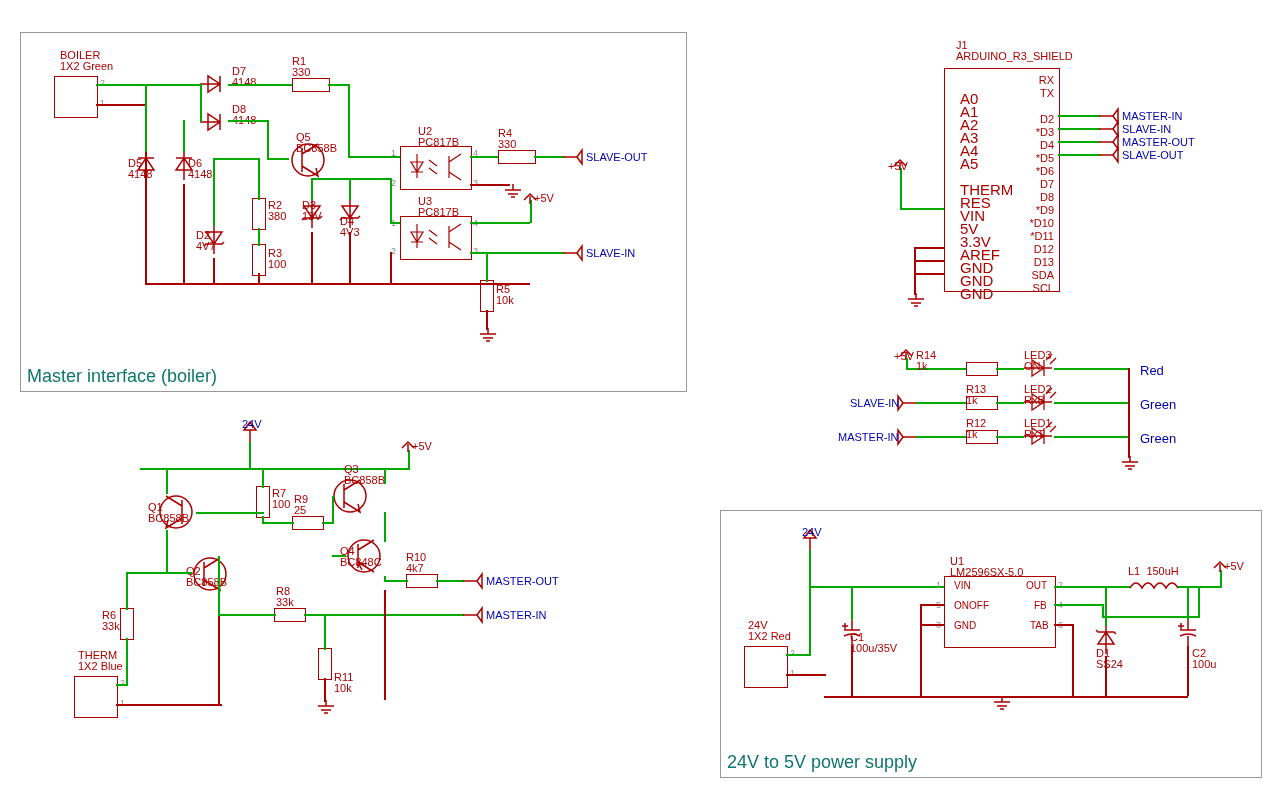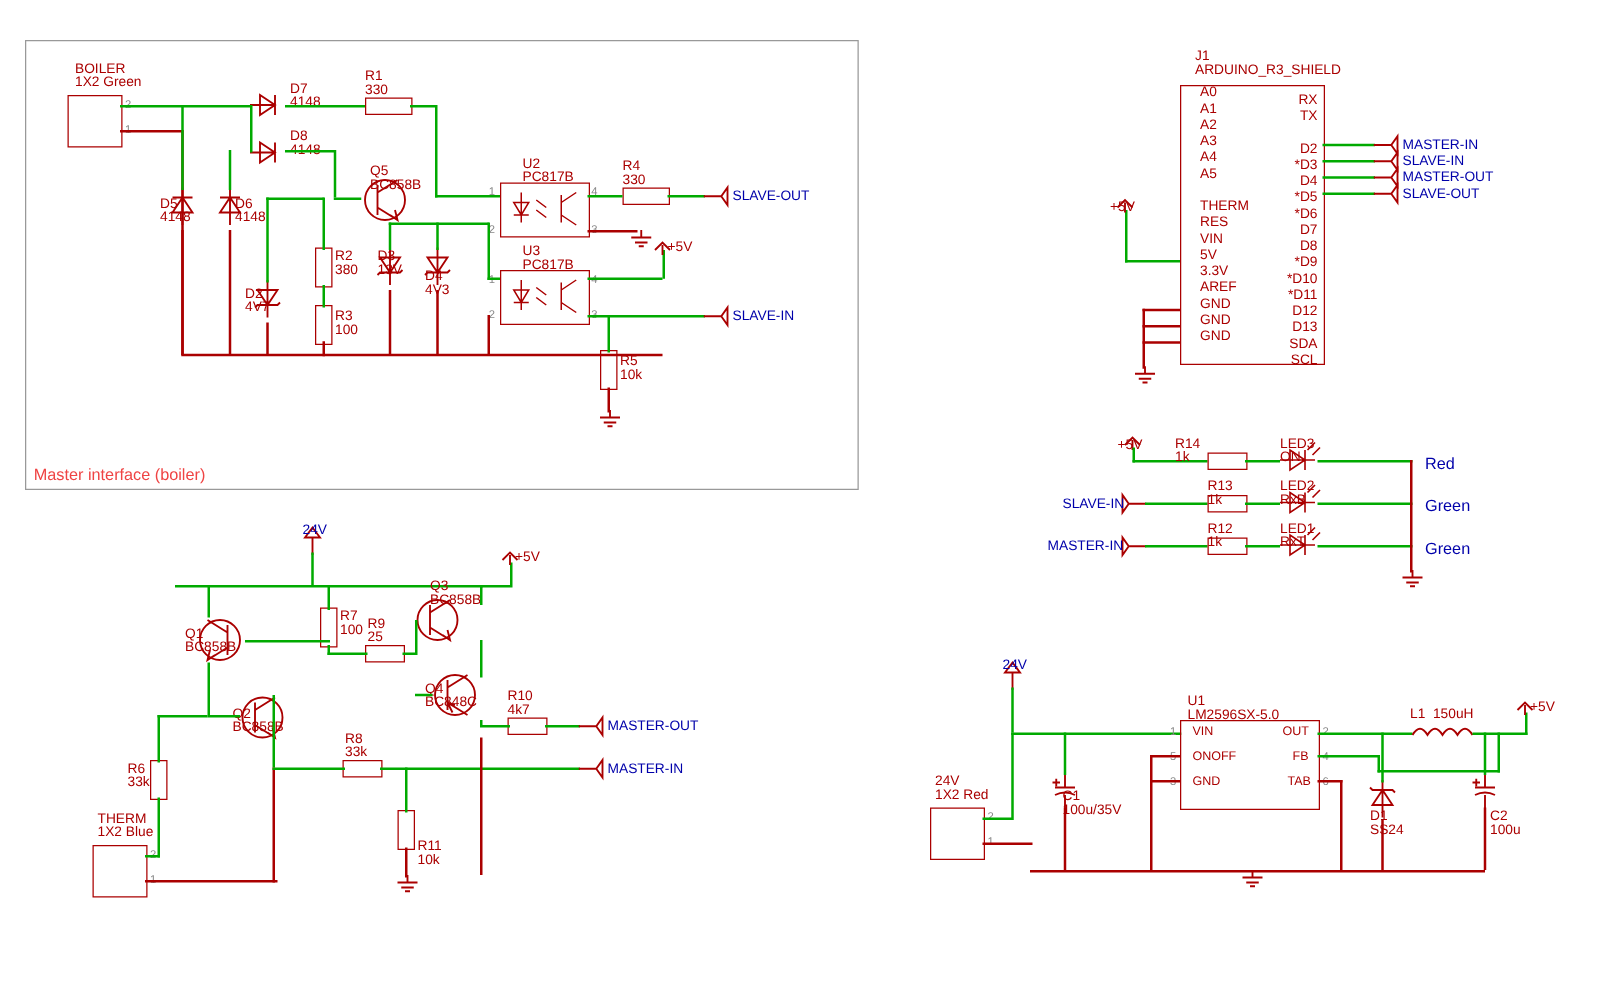--- a/index.html
+++ b/index.html
@@ -1,18 +1,18 @@
 <!DOCTYPE html>
 <html><head>
 <meta charset="utf-8">
 <style>
 body{margin:0;padding:0;background:#fff;font-family:Arial,sans-serif;font-size:10px}
 .canvas{position:relative;width:1280px;height:789px}
 .block{position:absolute;border:1px solid #999}
-.block-title{position:absolute;left:6px;bottom:4px;color:#ef4444;font-size:13px}
+.block-title{position:absolute;left:6px;bottom:4px;color:#0f766e;font-size:18px}
 .wire-g{position:absolute;background:#0a0}
 .wire-r{position:absolute;background:#a00}
 .refdes{position:absolute;color:#a00;font-size:11px;line-height:11px;white-space:pre}
 .net{position:absolute;color:#00a;font-size:11px}
 .comp{position:absolute;border:1.5px solid #a00;background:transparent}
 .pin{position:absolute;color:#888;font-size:9px}
 .pwr{position:absolute;color:#a00;font-size:11px}
 svg{position:absolute;overflow:visible}
 .arrow-in{position:absolute}
 .arrow-in svg path{fill:none;stroke:#a00;stroke-width:1.5}
@@ -299,21 +299,21 @@
     </svg>
 
 <div class="wire-r" style="left:384px;top:590px;width:1.5px;height:110px"></div>
 <svg style="left:376px;top:698px" width="20" height="14">
       <path d="M20 0" stroke="#a00"></path>
     </svg>
 
 <div class="refdes" style="left:956px;top:40px"><span>J1</span>
 <span>ARDUINO_R3_SHIELD</span></div>
 <div class="comp" style="left:944px;top:68px;width:114px;height:222px"></div>
-<div id="j1-left" style="position:absolute;left:960px;top:68px;color:#a00;font-size:11px;line-height:13px">
+<div id="j1-left" style="position:absolute;left:960px;top:92px;color:#a00;font-size:15px;line-height:13px">
       <div>A0</div>
       <div>A1</div>
       <div>A2</div>
       <div>A3</div>
       <div>A4</div>
       <div>A5</div>
       <div>&nbsp;</div>
       <div>THERM</div>
       <div>RES</div>
       <div>VIN</div>
@@ -388,21 +388,21 @@
 <div class="net" style="left:1122px;top:149px">SLAVE-OUT</div>
 
 <svg style="left:896px;top:348px" width="20" height="12">
       <path d="M10 12 L10 4 M4 8 L10 2 L16 8" stroke="#a00" fill="none" stroke-width="1.5"></path>
     </svg>
 <div class="pwr" style="left:894px;top:350px">+5V</div>
 <div class="wire-g" style="left:906px;top:358px;width:1.5px;height:12px"></div>
 <div class="wire-g" style="left:906px;top:368px;width:60px;height:1.5px"></div>
 
 <div class="comp" style="left:966px;top:362px;width:30px;height:12px"></div>
-<div class="refdes" style="left:940px;top:350px"><span>R14</span>
+<div class="refdes" style="left:916px;top:350px"><span>R14</span>
 <span>1k</span></div>
 <div class="wire-g" style="left:996px;top:368px;width:28px;height:1.5px"></div>
 <svg style="left:1024px;top:356px" width="34" height="24">
       <path d="M0 12 L28 12 M8 4 L8 20 L20 12 Z M20 4 L20 20 M22 4 L28 -2 M26 8 L32 2" stroke="#a00" fill="none" stroke-width="1.3"></path>
     </svg>
 <div class="refdes" style="left:1024px;top:350px"><span>LED3</span>
 <span>ON</span></div>
 <div class="wire-g" style="left:1054px;top:368px;width:76px;height:1.5px"></div>
 <div class="net" style="left:1140px;top:363px;font-size:13px">Red</div>
 
@@ -442,20 +442,23 @@
 <div class="refdes" style="left:1024px;top:418px"><span>LED1</span>
 <span>RxT</span></div>
 <div class="wire-g" style="left:1054px;top:436px;width:76px;height:1.5px"></div>
 <div class="net" style="left:1140px;top:431px;font-size:13px">Green</div>
 
 <div class="wire-r" style="left:1128px;top:368px;width:1.5px;height:90px"></div>
 <svg style="left:1120px;top:456px" width="20" height="14">
       <path d="M10 0 L10 6 M2 6 L18 6 M5 10 L15 10 M8 13 L12 13" stroke="#a00" stroke-width="1.5" fill="none"></path>
     </svg>
 
+<div class="block" style="left:720px;top:510px;width:540px;height:266px">
+  <div class="block-title">24V to 5V power supply</div>
+</div>
 
 <svg style="left:800px;top:528px" width="20" height="24">
       <path d="M10 24 L10 10 M4 10 L10 2 L16 10 Z" stroke="#a00" fill="none" stroke-width="1.5"></path>
     </svg>
 <div class="net" style="left:802px;top:526px">24V</div>
 <div class="wire-g" style="left:809px;top:550px;width:1.5px;height:36px"></div>
 
 <div class="refdes" style="left:748px;top:620px"><span>24V</span>
 <span>1X2 Red</span></div>
 <div class="comp" style="left:744px;top:646px;width:42px;height:40px"></div>

